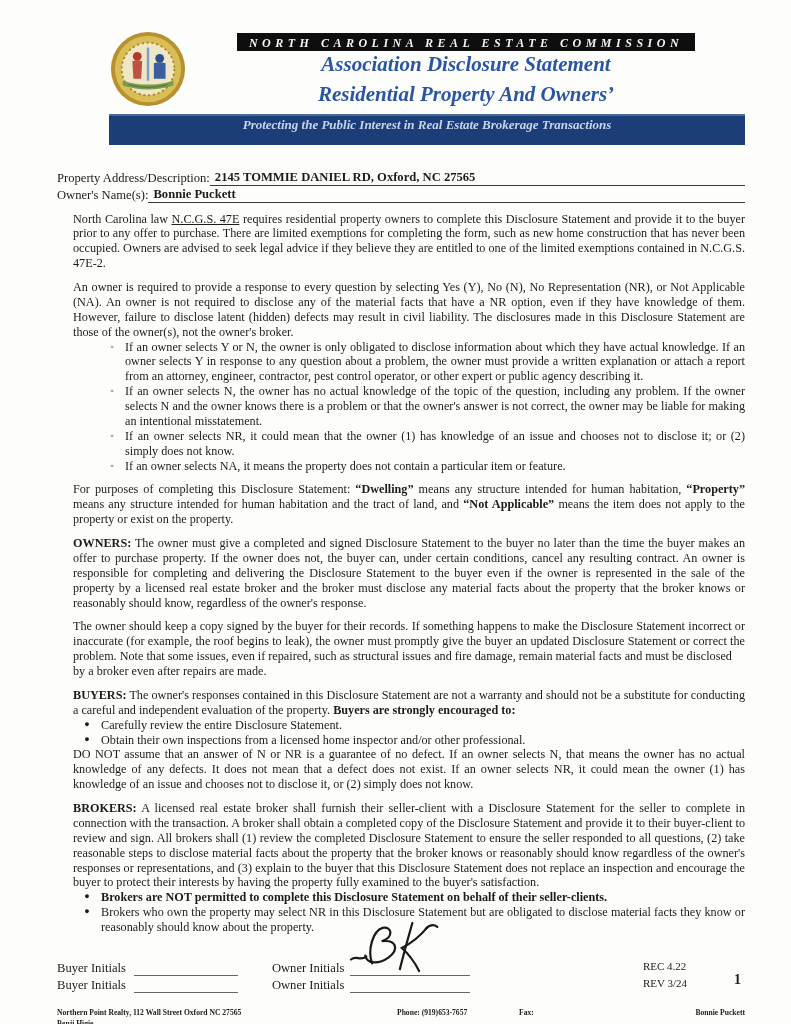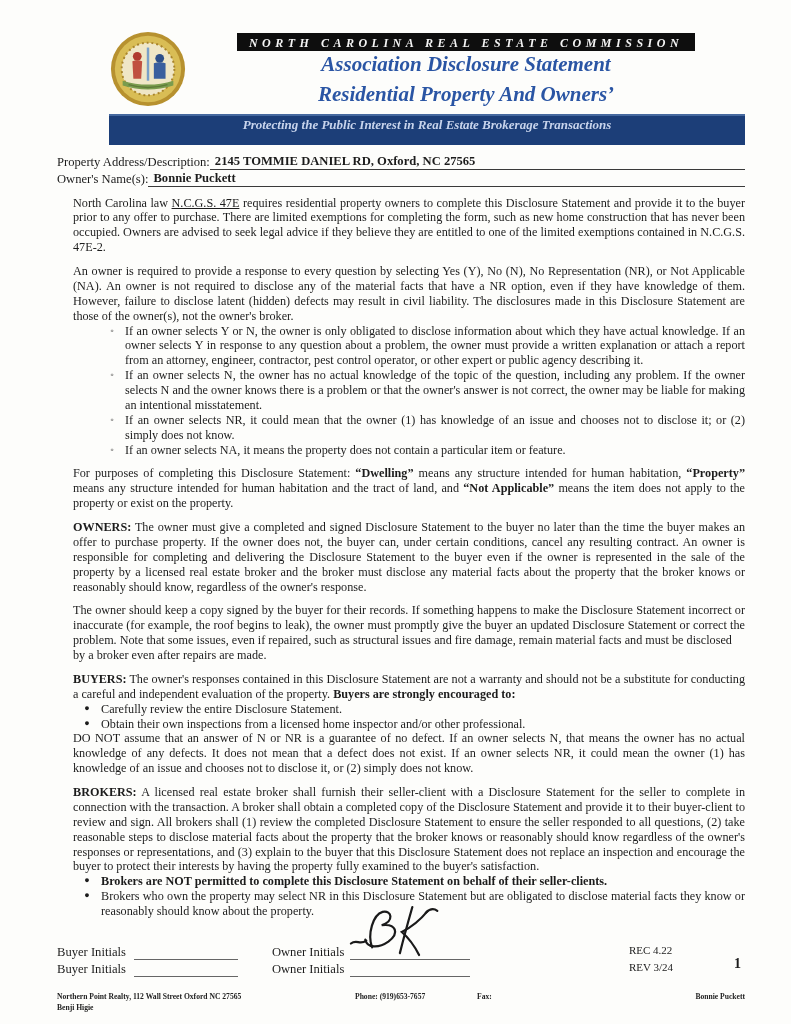--- a/index.html
+++ b/index.html
@@ -23,21 +23,21 @@
     background:var(--bar-black);color:#f4f4f4;font-weight:bold;font-size:12px;
     letter-spacing:4.5px;padding:3px 12px 0;white-space:nowrap;font-style:italic;
   }
   .title{color:var(--title-blue);font-weight:bold;font-style:italic;font-size:21px;line-height:1.3;margin-top:3px;text-align:center;}
   .tagline-bar{
     margin-left:52px;margin-top:5px;background:var(--bar-navy);color:#c8d4ec;
     font-style:italic;font-weight:bold;font-size:13px;text-align:center;
     padding:1px 0 12px;border-top:2px solid #46699f;
   }
   
-  .fields{margin-top:8px;font-size:12.6px;}
+  .fields{margin-top:24px;font-size:12.6px;}
   .field-row{display:flex;align-items:flex-end;height:17px;}
   .field-label{white-space:nowrap;}
   .field-value{font-weight:bold;border-bottom:1.2px solid #3a3a3a;flex:1;padding-left:5px;line-height:1.05;}
   
   .doc-body{margin-top:4px;font-size:12.2px;line-height:1.22;margin-left:16px;}
   .para{margin:9px 0 0;text-align:justify;}
   .para.tight{margin-top:0;}
   .b{font-weight:bold;}
   .u{text-decoration:underline;}
   .bullets{margin:0;}
@@ -48,27 +48,27 @@
   .bullets.disc{padding-left:0;}
   .bullets.disc .bullet-marker{width:28px;font-size:9px;padding-top:1px;}
   .bullet-text{flex:1;text-align:justify;}
   
   .initials-wrap{position:relative;margin-top:24px;font-size:12.6px;}
   .init-row{display:flex;align-items:flex-end;height:17px;}
   .init-label{white-space:nowrap;}
   .init-blank{width:104px;border-bottom:1.2px solid #666;margin-left:8px;height:12px;}
   .owner-label{margin-left:34px;white-space:nowrap;}
   .owner-blank{width:120px;border-bottom:1.2px solid #666;margin-left:6px;height:12px;}
-  .rec-block{position:absolute;right:72px;top:-1px;font-size:11px;line-height:1.55;}
+  .rec-block{position:absolute;right:58px;top:-1px;font-size:11px;line-height:1.55;}
   .page-number{position:absolute;right:4px;top:13px;font-size:14px;font-weight:bold;}
   .signature{position:absolute;left:292px;top:-40px;width:96px;height:58px;}
   
   .footer{margin-top:14px;font-size:7.6px;font-weight:bold;line-height:1.5;color:#222;}
   .footer-row{display:flex;align-items:flex-start;}
-  .f-office{width:298px;}
+  .f-office{width:340px;}
   .f-phone{width:122px;}
   .f-fax{width:110px;}
   .f-name{flex:1;text-align:right;}
   .f-agent{width:120px;}
   .f-producer{flex:1;text-align:center;font-weight:normal;}
   .f-link{text-decoration:underline;}
 </style>
 </head>
 <body>
 

